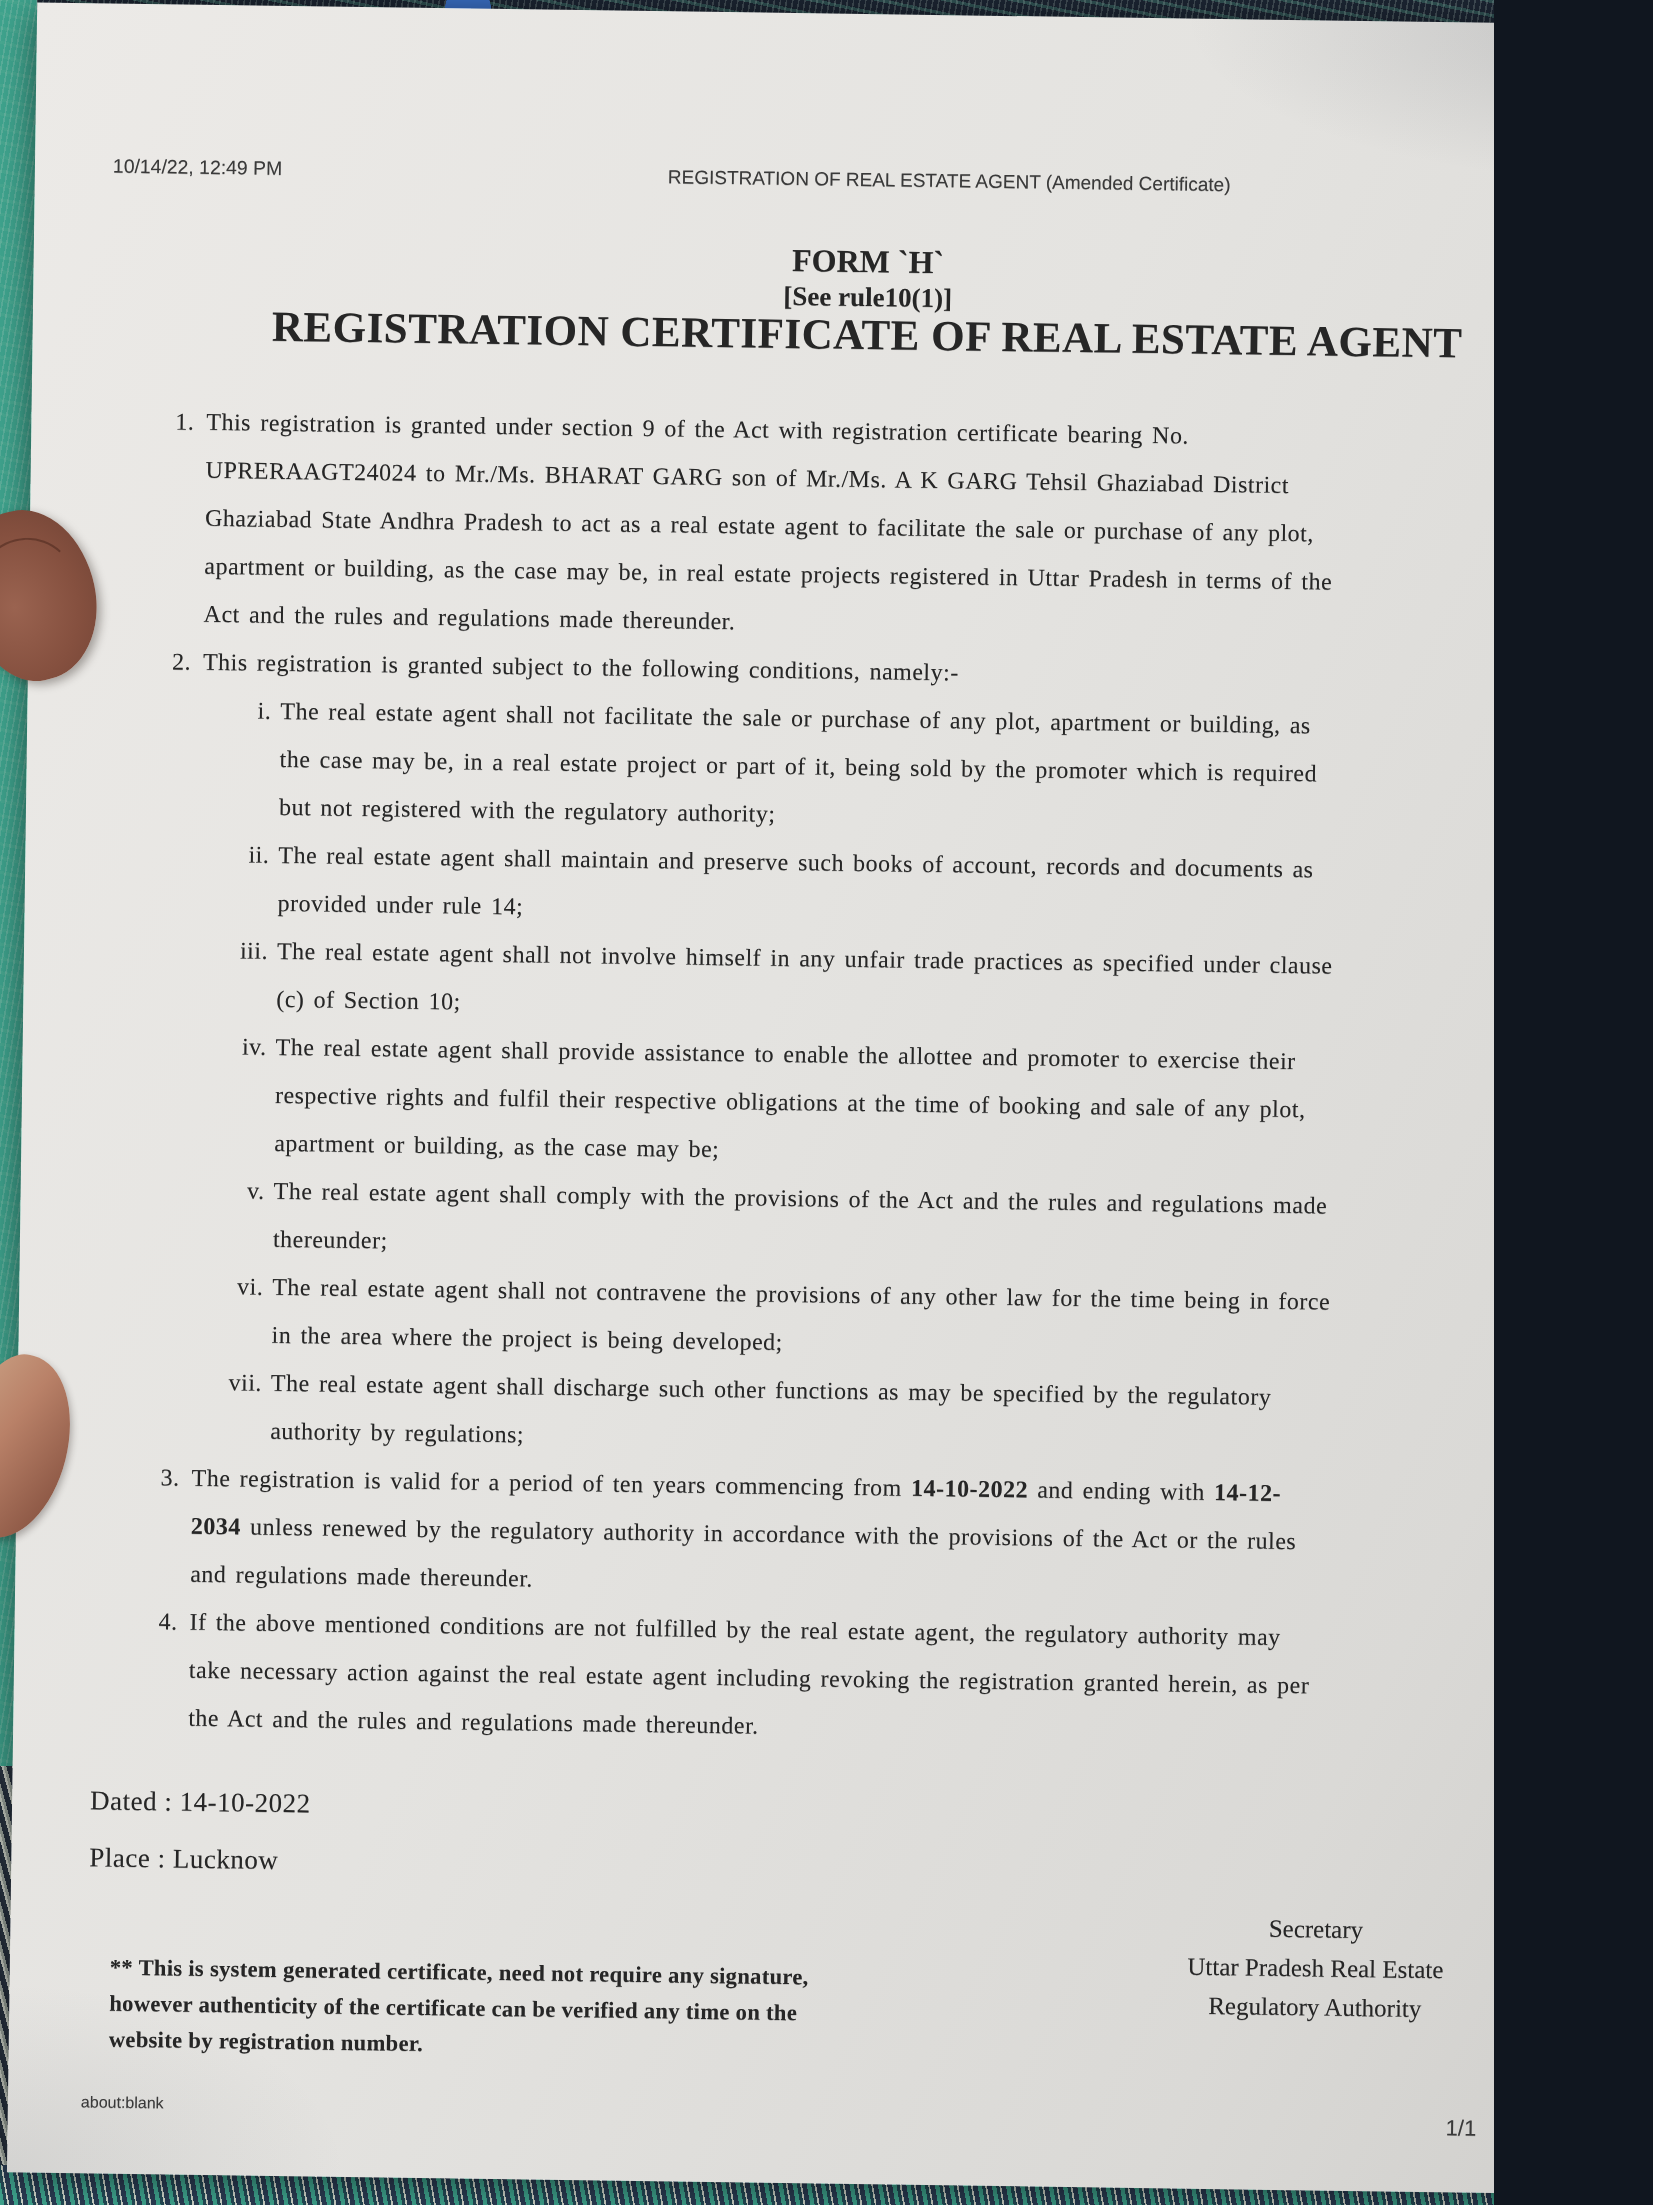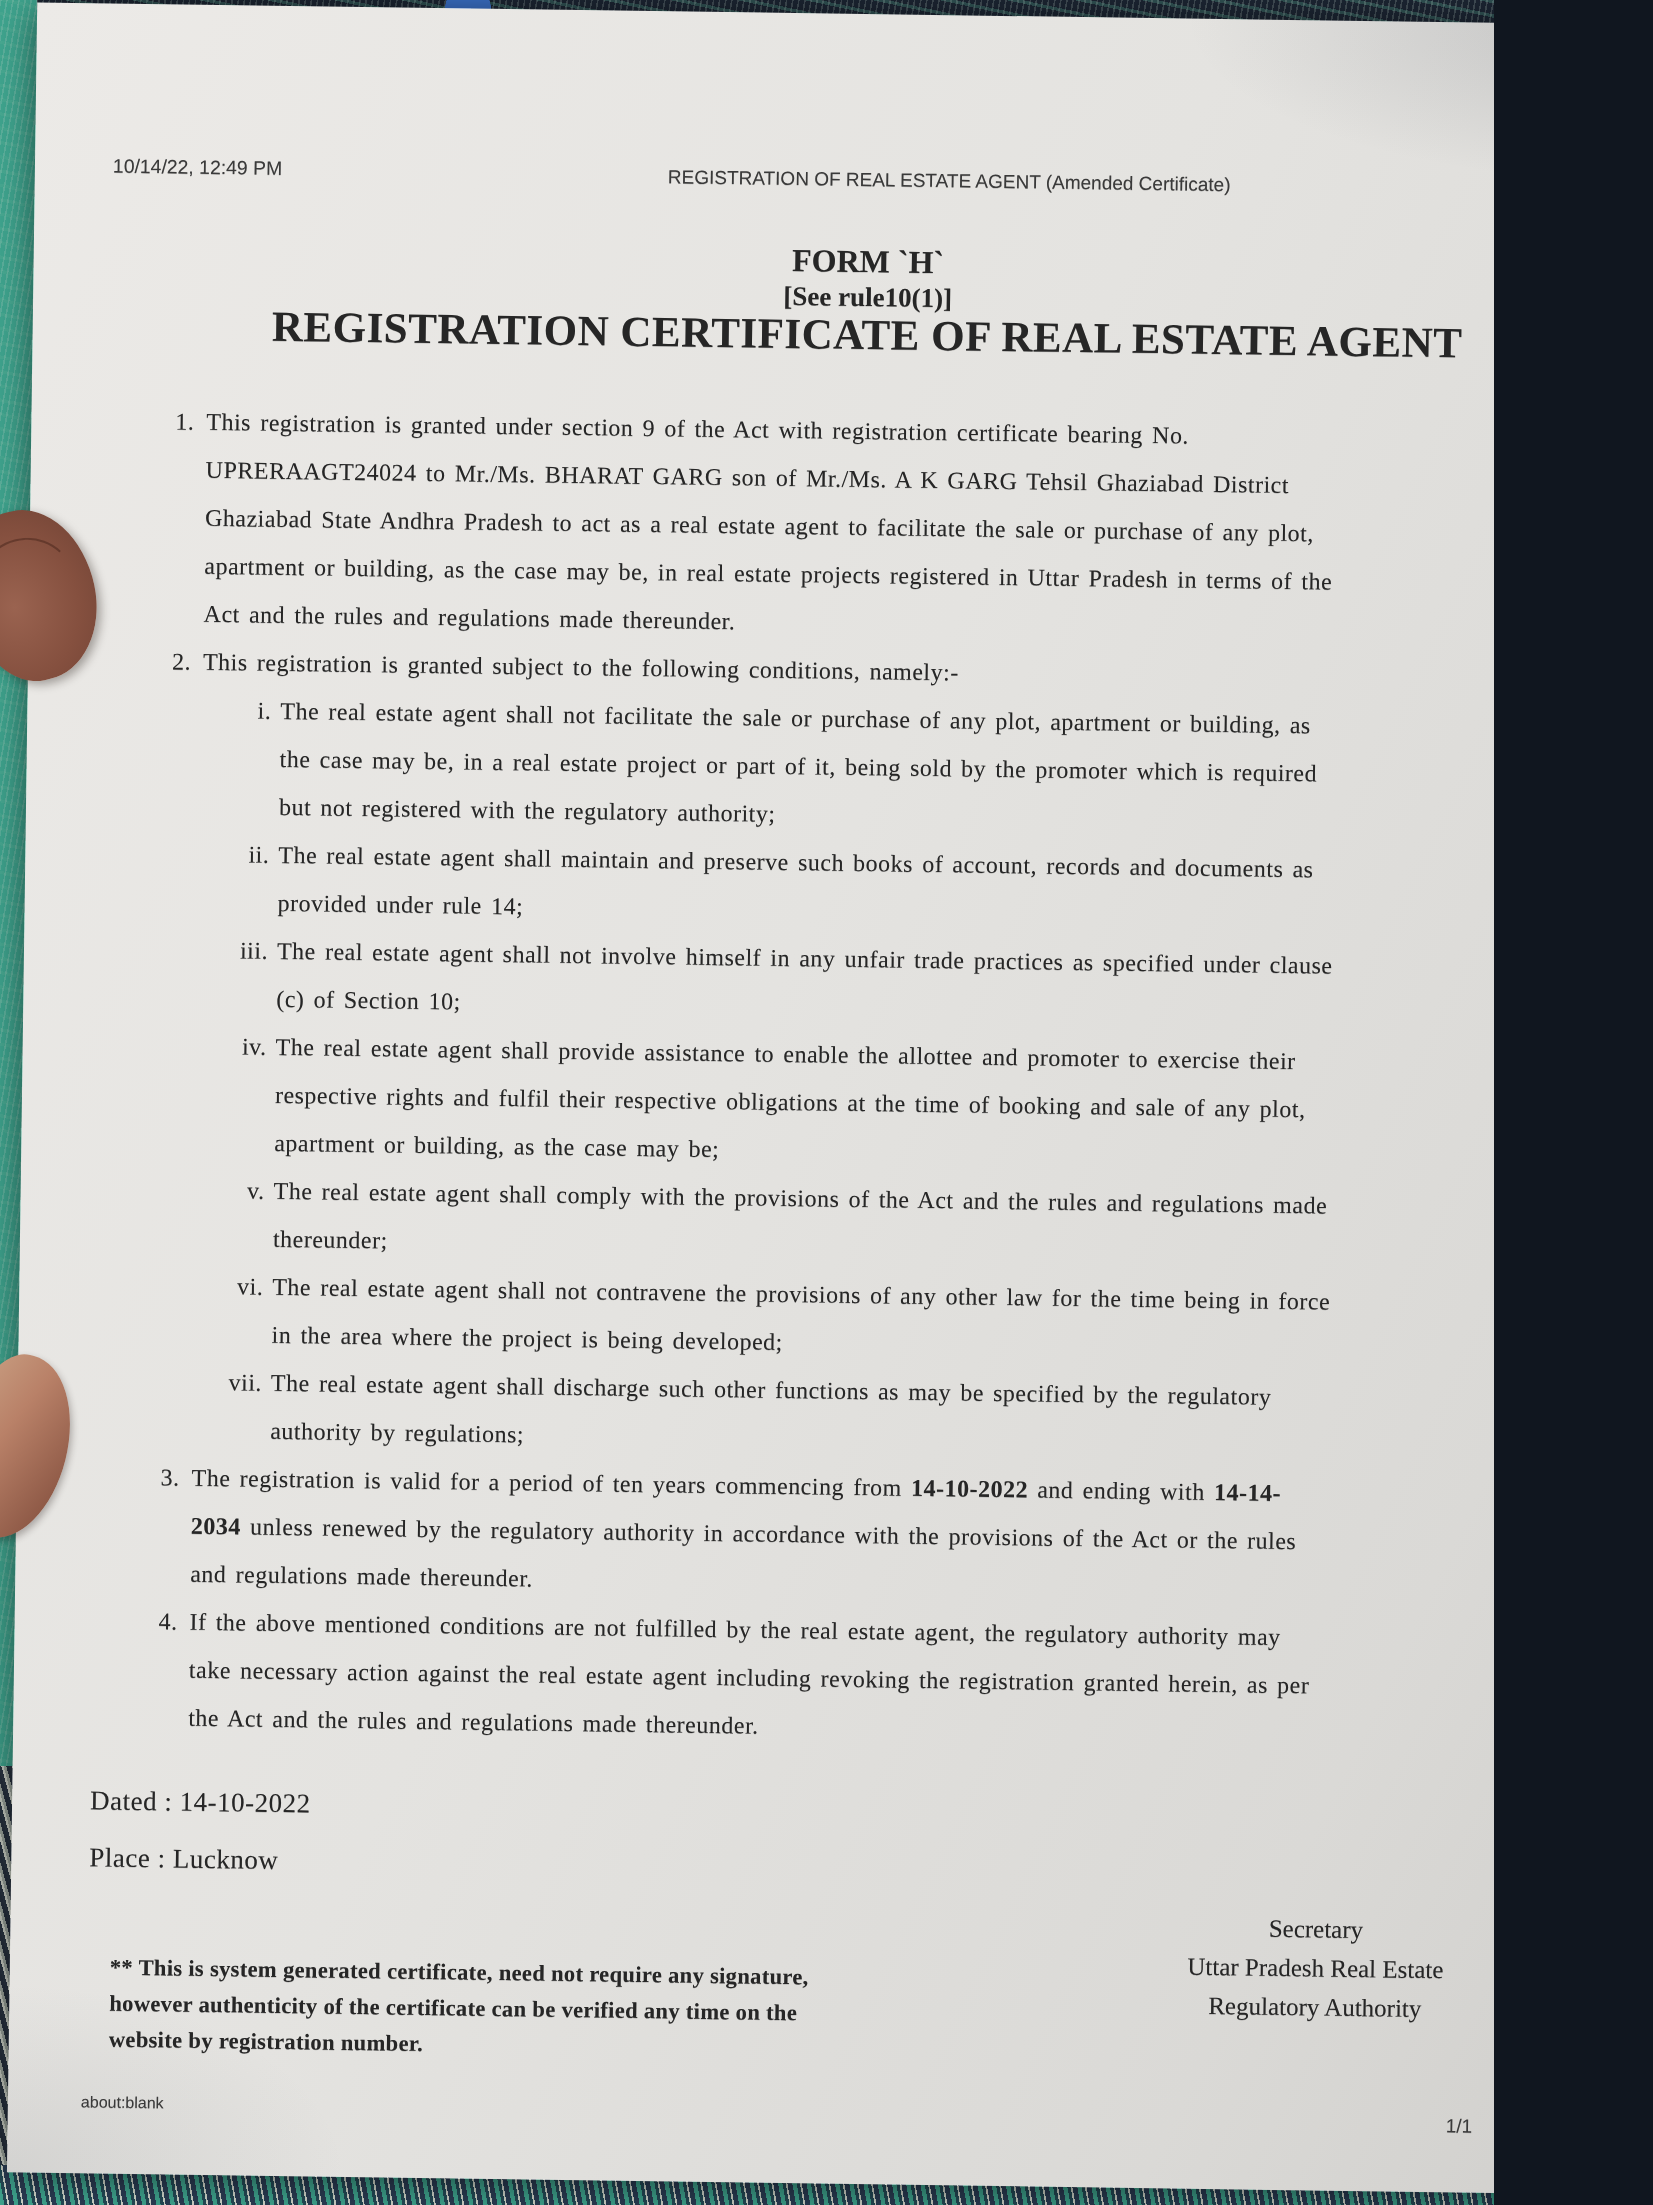--- a/index.html
+++ b/index.html
@@ -56,21 +56,21 @@
   .item{position:relative;padding-left:253px;padding-right:97px;}
   .item>.num{position:absolute;left:178px;width:66px;text-align:right;}
   .dated-block{position:absolute;left:78px;top:1769px;font-size:27px;line-height:57px;letter-spacing:0.5px;}
   .sig-block{position:absolute;left:1128px;top:1889px;width:355px;text-align:center;
     font-size:25px;line-height:39px;}
   .note-block{position:absolute;left:100px;top:1946px;width:969px;
     font-size:22.6px;font-weight:bold;line-height:36px;letter-spacing:0.3px;}
   .foot-left{position:absolute;left:73px;top:2090px;
     font-family:"Liberation Sans","DejaVu Sans",sans-serif;font-size:16px;color:#3a3a3a;}
   .foot-right{position:absolute;left:1438px;top:2093px;
-    font-family:"Liberation Sans","DejaVu Sans",sans-serif;font-size:19px;color:#3a3a3a;}
+    font-family:"Liberation Sans","DejaVu Sans",sans-serif;font-size:22px;color:#3a3a3a;}
 </style>
 </head>
 <body>
 
 <div class="photo">
   <div class="fabric"></div>
   <div class="fabric-left-lower"></div>
   <div class="fabric-bottom"></div>
 
   <div class="paper">
@@ -137,21 +137,21 @@
       </div>
 
       <div class="item">
         <span class="num">vii.</span>
         <div>The real estate agent shall discharge such other functions as may be specified by the regulatory</div>
         <div>authority by regulations;</div>
       </div>
 
       <div class="clause">
         <span class="num">3.</span>
-        <div><span>The registration is valid for a period of ten years commencing from </span><b>14-10-2022</b><span> and ending with </span><b>14-14-</b></div>
+        <div><span>The registration is valid for a period of ten years commencing from </span><b>14-10-2022</b><span> and ending with </span><b>14-12-</b></div>
         <div><b>2034</b><span> unless renewed by the regulatory authority in accordance with the provisions of the Act or the rules</span></div>
         <div>and regulations made thereunder.</div>
       </div>
 
       <div class="clause">
         <span class="num">4.</span>
         <div>If the above mentioned conditions are not fulfilled by the real estate agent, the regulatory authority may</div>
         <div>take necessary action against the real estate agent including revoking the registration granted herein, as per</div>
         <div>the Act and the rules and regulations made thereunder.</div>
       </div>

